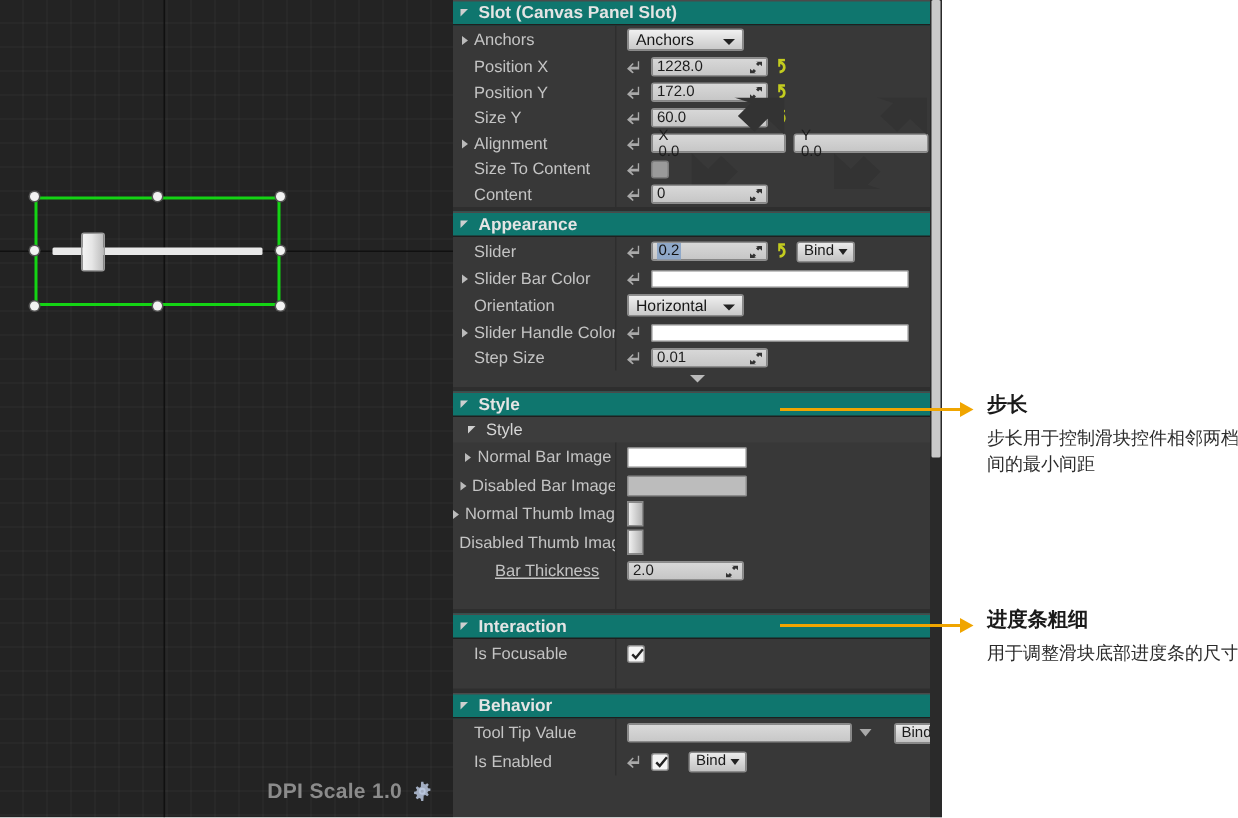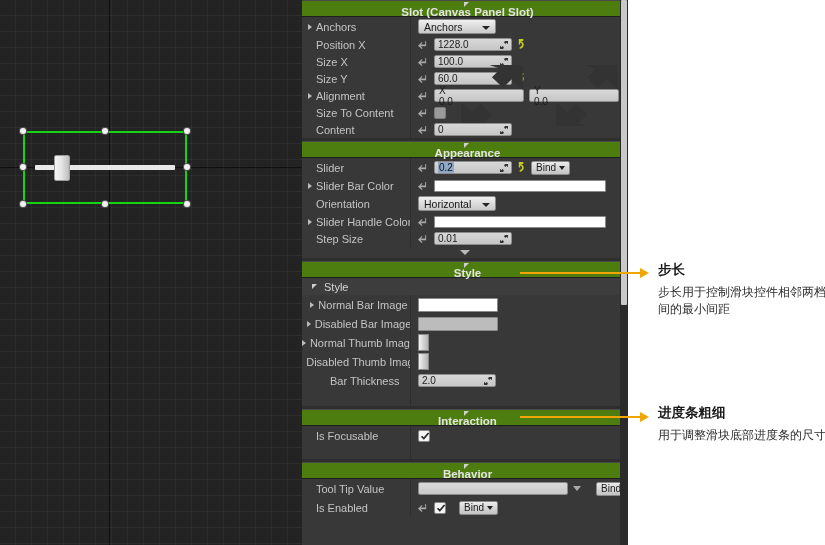--- a/index.html
+++ b/index.html
@@ -64,26 +64,26 @@
   #gear { width: 13px; height: 13px; display: block; }
 
   
   #details {
     position: absolute; left: 302px; top: 0; width: 326px; height: 545px;
     background: #383838;
     overflow: hidden;
     font-size: 11px; color: #c8c8c8;
   }
   .sect-head {
-    height: 17px; background: #4d7c0f;
+    height: 17px; background: #0f766e;
     display: flex; align-items: center; gap: 5px;
     padding-left: 5px;
     border-top: 1px solid #4a4a4a;
     border-bottom: 1px solid #1f1f1f;
-    color: #e4e4e4; font-size: 11.5px; font-weight: bold; flex-direction: column;
+    color: #e4e4e4; font-size: 11.5px; font-weight: bold;
   }
   .sub-head {
     height: 17px; background: #3d3d3d;
     display: flex; align-items: center; gap: 5px;
     padding-left: 10px; color: #d6d6d6; font-size: 11px;
   }
   .tri { width: 0; height: 0; border-left: 4px solid #bbb;
          border-top: 3px solid transparent; border-bottom: 3px solid transparent; }
   .tri.open { border: none; width: 7px; height: 7px; position: relative; }
   .tri.open::after {
@@ -95,21 +95,21 @@
   .row {
     display: flex; align-items: center;
     height: 17px; position: relative;
   }
   .row.tall { height: 19px; }
   .lbl {
     width: 108px; flex: none; padding-left: 14px;
     color: #c4c4c4; font-size: 11px; white-space: nowrap; overflow: hidden;
   }
   .lbl.ind1 { padding-left: 22px; justify-content: center; }
-  .lbl.ind2 { padding-left: 28px; }
+  .lbl.ind2 { padding-left: 28px; text-decoration: underline; }
   .lbl.arrowed { padding-left: 6px; display: flex; align-items: center; gap: 4px; }
   .lbl.arrowed .tri { flex: none; }
   .colsep {
     position: absolute; left: 108px; top: 0; bottom: 0; width: 1px;
     background: #2e2e2e;
   }
   .ctl { display: flex; align-items: center; gap: 5px; padding-left: 8px; }
 
   
   .revert { width: 9px; height: 11px; flex: none; }
@@ -238,20 +238,27 @@
     <div id="sel-box"></div>
     <div class="handle" style="left:20px;  top:128px;"></div>
     <div class="handle" style="left:102px; top:128px;"></div>
     <div class="handle" style="left:184px; top:128px;"></div>
     <div class="handle" style="left:20px;  top:164px;"></div>
     <div class="handle" style="left:184px; top:164px;"></div>
     <div class="handle" style="left:20px;  top:201px;"></div>
     <div class="handle" style="left:102px; top:201px;"></div>
     <div class="handle" style="left:184px; top:201px;"></div>
 
+    <div id="dpi-bar">
+      <span id="dpi-label">DPI Scale 1.0</span>
+      <svg id="gear" viewBox="0 0 16 16">
+        <path fill="#b9c6dd" d="M8 5.2a2.8 2.8 0 100 5.6 2.8 2.8 0 000-5.6zm0 1.5a1.3 1.3 0 110 2.6 1.3 1.3 0 010-2.6z"></path>
+        <path fill="#b9c6dd" d="M7.1 0h1.8l.3 1.9 1.3.55 1.6-1.1 1.27 1.27-1.1 1.6.55 1.3 1.9.3v1.8l-1.9.3-.55 1.3 1.1 1.6-1.27 1.27-1.6-1.1-1.3.55L8.9 16H7.1l-.3-1.9-1.3-.55-1.6 1.1-1.27-1.27 1.1-1.6-.55-1.3L1.28 10.2V8.4l1.9-.3.55-1.3-1.1-1.6L3.9 3.93l1.6 1.1 1.3-.55z" opacity=".85"></path>
+      </svg>
+    </div>
   </div>
 
   <div id="details">
 
     <div class="sect-head">
       <span class="tri open"></span>
       <span>Slot (Canvas Panel Slot)</span>
     </div>
 
     <div class="row tall">
@@ -280,36 +287,39 @@
           <svg class="spin" viewBox="0 0 10 10">
               <path fill="#333" d="M10 0v4L8.2 2.3 6.8 3.7 5 2l1.4-1.4L4.6 0zM0 10V6l1.8 1.7 1.4-1.4L5 8 3.6 9.4 5.4 10z"></path>
             </svg>
         </div>
         <svg class="revert" viewBox="0 0 10 12">
             <path fill="#c3cc1f" d="M2 0h5v2H4.2c1.9.6 3.3 2.3 3.3 4.3 0 2.5-2 4.5-4.5 4.5v-2c1.4 0 2.5-1.1 2.5-2.5 0-1.2-.8-2.2-2-2.4V6H2z"></path>
           </svg>
       </div>
     </div>
 
-
-    <div class="row">
-      <div class="colsep"></div>
-      <div class="lbl">Size X</div>
+    <div class="row">
+      <div class="colsep"></div>
+      <div class="lbl">Position Y</div>
       <div class="ctl">
         <svg class="pin" viewBox="0 0 10 10">
             <path fill="#cfcfcf" d="M8 1v4H3l2-2-.8-.8L0 6.5 4.2 10l.8-.8L3 7h6V1z"></path>
           </svg>
         <div class="numfield">
-          <span>100.0</span>
-          <svg class="spin" viewBox="0 0 10 10">
-              <path fill="#333" d="M10 0v4L8.2 2.3 6.8 3.7 5 2l1.4-1.4L4.6 0zM0 10V6l1.8 1.7 1.4-1.4L5 8 3.6 9.4 5.4 10z"></path>
-            </svg>
-        </div>
-      </div>
-    </div>
+          <span>172.0</span>
+          <svg class="spin" viewBox="0 0 10 10">
+              <path fill="#333" d="M10 0v4L8.2 2.3 6.8 3.7 5 2l1.4-1.4L4.6 0zM0 10V6l1.8 1.7 1.4-1.4L5 8 3.6 9.4 5.4 10z"></path>
+            </svg>
+        </div>
+        <svg class="revert" viewBox="0 0 10 12">
+            <path fill="#c3cc1f" d="M2 0h5v2H4.2c1.9.6 3.3 2.3 3.3 4.3 0 2.5-2 4.5-4.5 4.5v-2c1.4 0 2.5-1.1 2.5-2.5 0-1.2-.8-2.2-2-2.4V6H2z"></path>
+          </svg>
+      </div>
+    </div>
+
 
     <div class="row">
       <div class="colsep"></div>
       <div class="lbl">Size Y</div>
       <div class="ctl">
         <svg class="pin" viewBox="0 0 10 10">
             <path fill="#cfcfcf" d="M8 1v4H3l2-2-.8-.8L0 6.5 4.2 10l.8-.8L3 7h6V1z"></path>
           </svg>
         <div class="numfield">
           <span>60.0</span>

